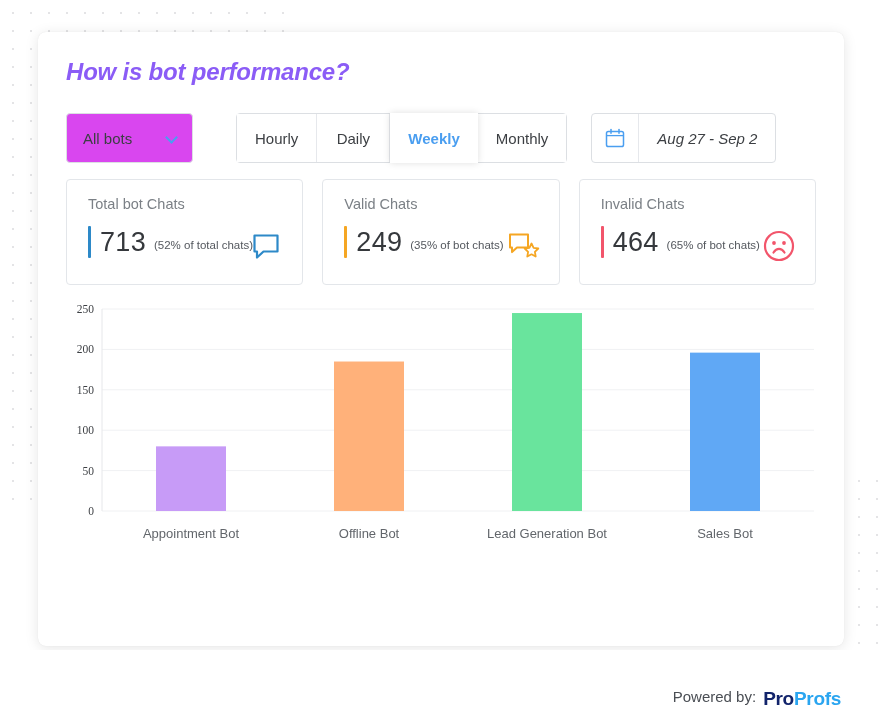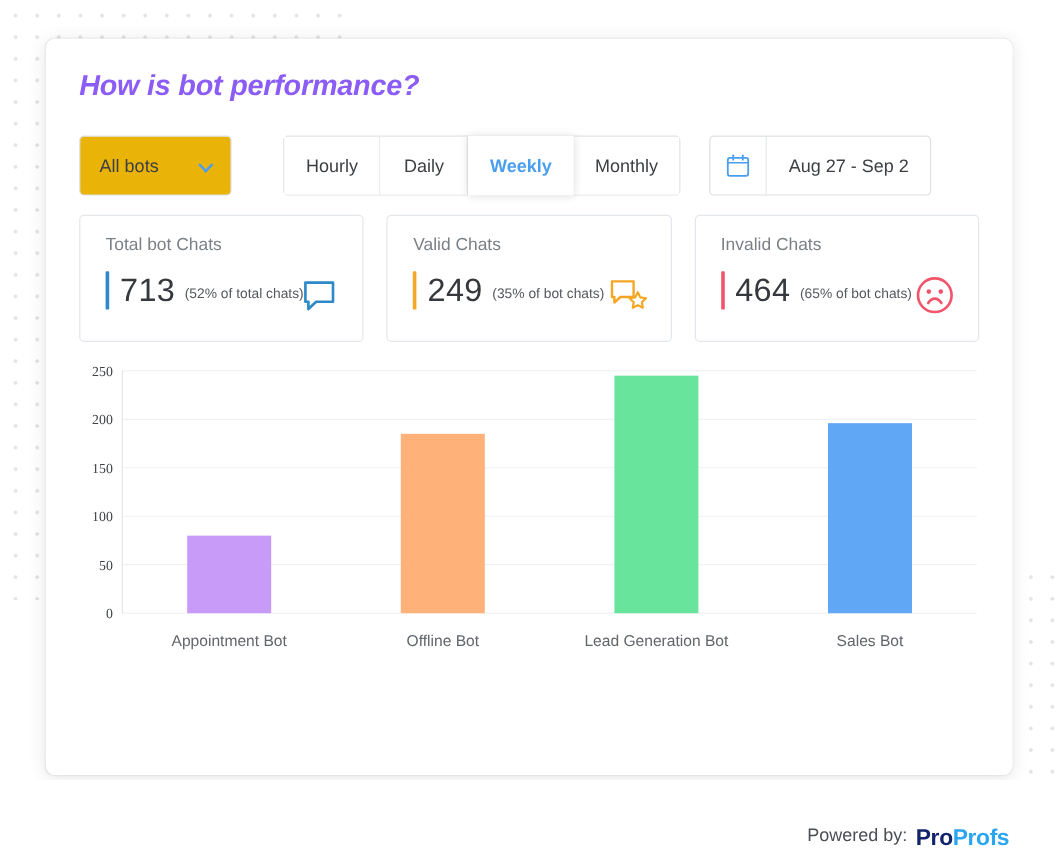--- a/index.html
+++ b/index.html
@@ -59,21 +59,21 @@
     align-items: center;
     margin-top: 27px;
     height: 50px;
   }
 
   .bot-select {
     width: 127px;
     height: 50px;
     border: 1px solid #dcdfe3;
     border-radius: 4px;
-    background: #eab308;
+    background: #d946ef;
     display: flex;
     align-items: center;
     justify-content: space-between;
     padding: 0 14px 0 16px;
     cursor: pointer;
   }
   .bot-select .label {
     font-size: 15px;
     color: #3c3f43;
   }
@@ -127,20 +127,21 @@
 
   .date-picker {
     display: flex;
     align-items: center;
     height: 50px;
     margin-left: 24px;
     border: 1px solid #dcdfe3;
     border-radius: 4px;
     background: #fff;
     cursor: pointer;
+    font-style: italic;
   }
   .date-picker .cal-cell {
     width: 47px;
     height: 100%;
     display: flex;
     align-items: center;
     justify-content: center;
     border-right: 1px solid #e6e8ec;
   }
   .date-picker .date-text {

